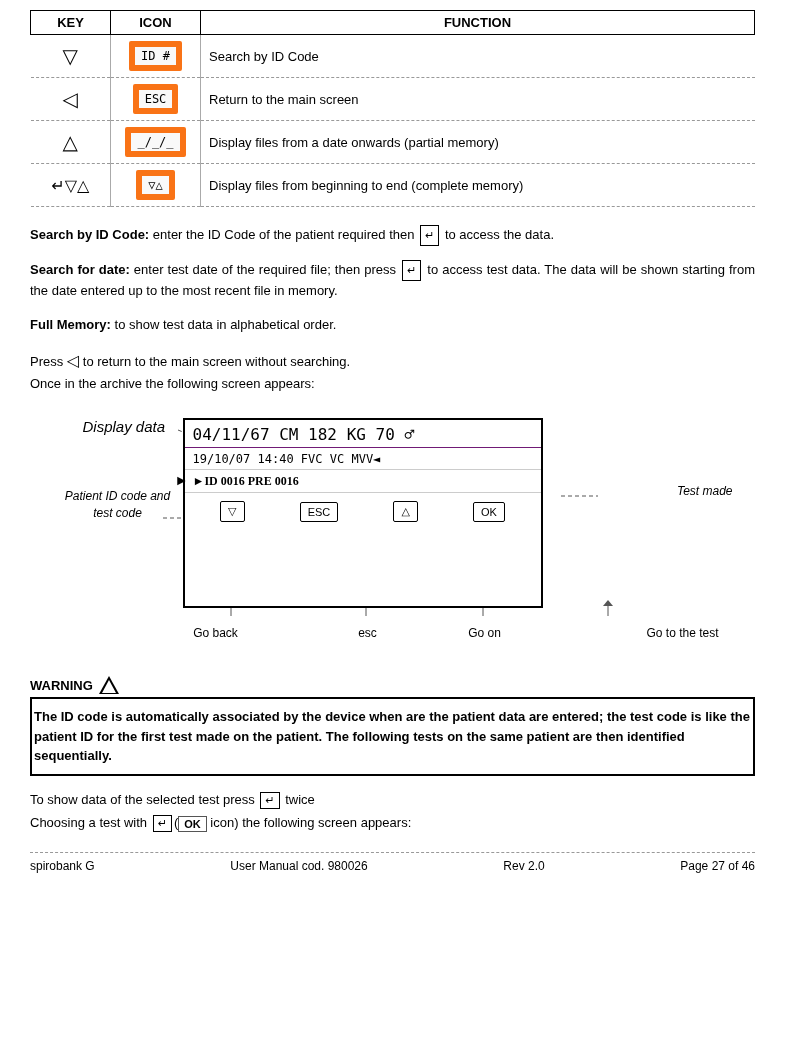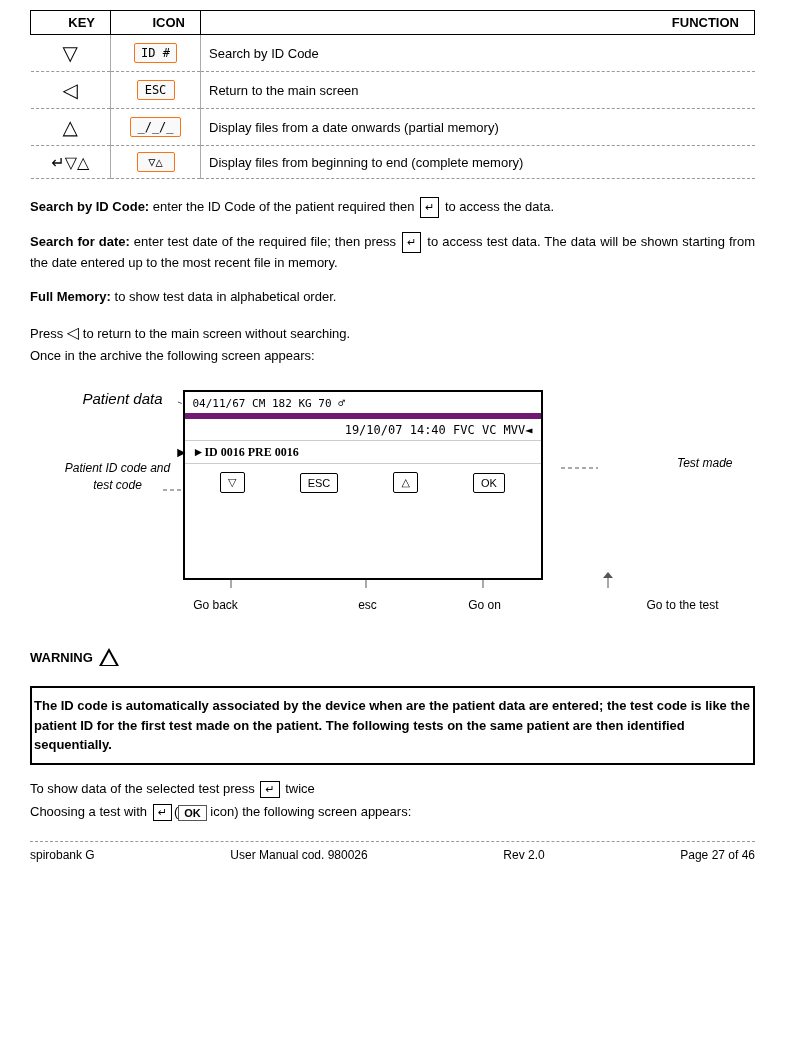--- a/index.html
+++ b/index.html
@@ -15,21 +15,21 @@
 
     
     .key-table {
       width: 100%;
       border-collapse: collapse;
       margin-bottom: 18px;
     }
     .key-table th {
       border: 1px solid #000;
       padding: 4px 15px;
-      text-align: right;
+      text-align: center;
       font-weight: bold;
       font-size: 13px;
       background: #fff;
     }
     .key-table td {
       border-bottom: 1px dashed #999;
       padding: 6px 8px;
       vertical-align: middle;
     }
     .key-table tr:last-child td {
@@ -46,21 +46,21 @@
       border-right: 1px solid #aaa;
     }
     .func-col {
       text-align: left;
       padding-left: 16px;
     }
 
     
     .icon-box {
       display: inline-block;
-      border: 1px solid #f97316;
+      border: 6px solid #f97316;
       padding: 2px 6px;
       font-size: 12px;
       font-family: monospace;
       background: #f9f9f9;
       border-radius: 2px;
       min-width: 38px;
       text-align: center;
     }
 
     
@@ -135,21 +135,21 @@
     
     .warning-section {
       margin-bottom: 14px;
     }
     .warning-title {
       font-weight: bold;
       font-size: 13px;
       display: flex;
       align-items: center;
       gap: 6px;
-      margin-bottom: 20px;
+      margin-bottom: 3px;
     }
     .warning-triangle {
       display: inline-block;
       width: 0;
       height: 0;
       border-left: 10px solid transparent;
       border-right: 10px solid transparent;
       border-bottom: 18px solid #000;
       position: relative;
     }
@@ -284,31 +284,31 @@
     <line x1="313" y1="208" x2="313" y2="198" stroke="#555" stroke-width="1"></line>
     <polygon points="308,198 318,198 313,192" fill="#555"></polygon>
 
     <line x1="430" y1="208" x2="430" y2="198" stroke="#555" stroke-width="1"></line>
     <polygon points="425,198 435,198 430,192" fill="#555"></polygon>
 
     <line x1="555" y1="208" x2="555" y2="198" stroke="#555" stroke-width="1"></line>
     <polygon points="550,198 560,198 555,192" fill="#555"></polygon>
   </svg>
 
-  <div class="label-patient-data" style="font-size:15px; font-style:italic; font-family: Arial;">Patient data</div>
+  <div class="label-patient-data" style="font-size:15px; font-style:italic; font-family: Arial;">Display data</div>
   <div class="label-patient-id" style="position:absolute; left:0; top:80px; font-size:12px; font-style:italic; width:130px; text-align:center; line-height:1.4;">Patient ID code and<br>test code</div>
   <div class="label-test-made" style="position:absolute; right:0; top:76px; font-size:12px; font-style:italic;">Test made</div>
 
   <div class="screen-inner">
 
     <div style="position:absolute; left:-10px; top:52px; font-size:14px; font-weight:bold;">►</div>
 
-    <div style="padding: 5px 8px 3px 8px; font-size:11px; border-bottom:6px solid #701a75; font-family: monospace;">04/11/67    CM 182    KG 70    ♂</div>
-
-    <div style="padding: 4px 8px 3px 8px; font-size:12px; border-bottom:1px solid #ccc; font-family:monospace;text-align:right;">19/10/07  14:40    FVC    VC  MVV◄</div>
+    <div style="padding: 5px 8px 3px 8px; font-size:16px; border-bottom:1px solid #701a75; font-family: monospace;">04/11/67    CM 182    KG 70    ♂</div>
+
+    <div style="padding: 4px 8px 3px 8px; font-size:12px; border-bottom:1px solid #ccc; font-family:monospace;">19/10/07  14:40    FVC    VC  MVV◄</div>
 
     <div style="padding: 4px 8px 3px 8px; font-size:12px; border-bottom:1px solid #ccc; font-family:Liberation Serif, serif; font-weight:bold;">►ID 0016    PRE 0016</div>
 
     <div style="display:flex; justify-content:space-around; align-items:center; padding:8px 8px;">
       <span class="screen-btn">▽</span>
       <span class="screen-btn">ESC</span>
       <span class="screen-btn">△</span>
       <span class="screen-btn">OK</span>
     </div>
   </div>

